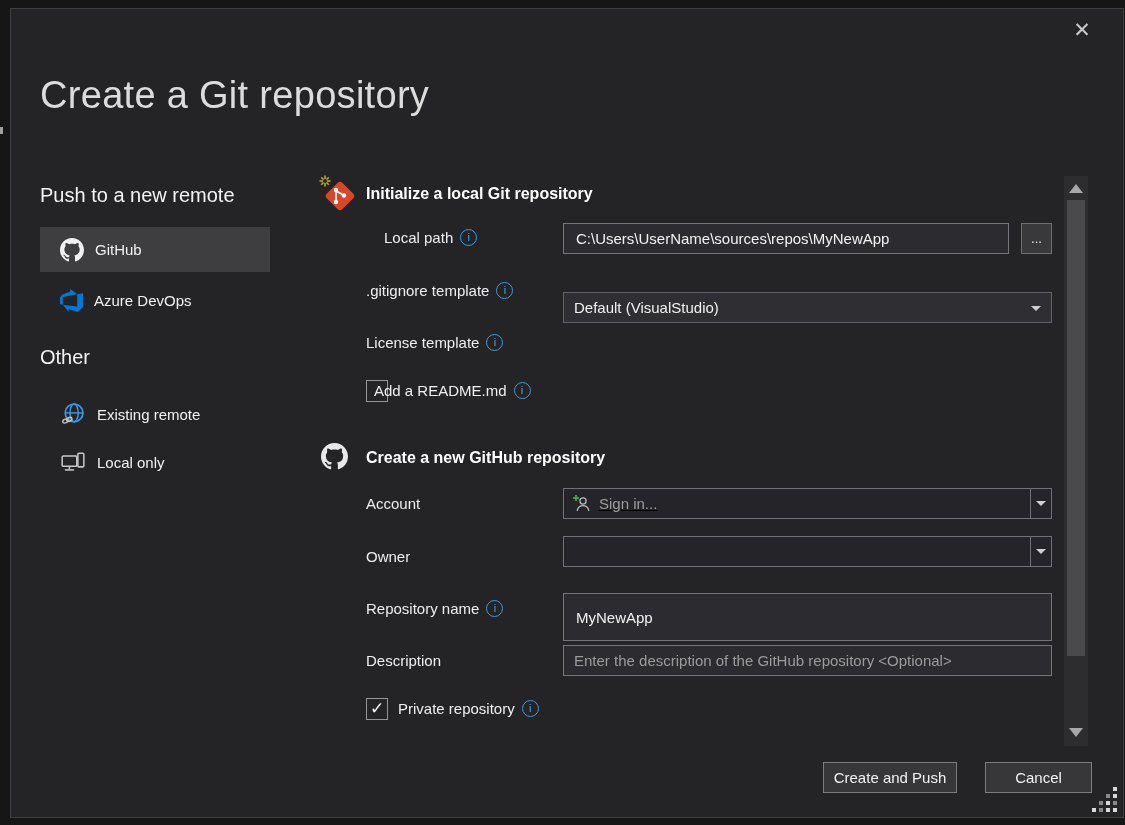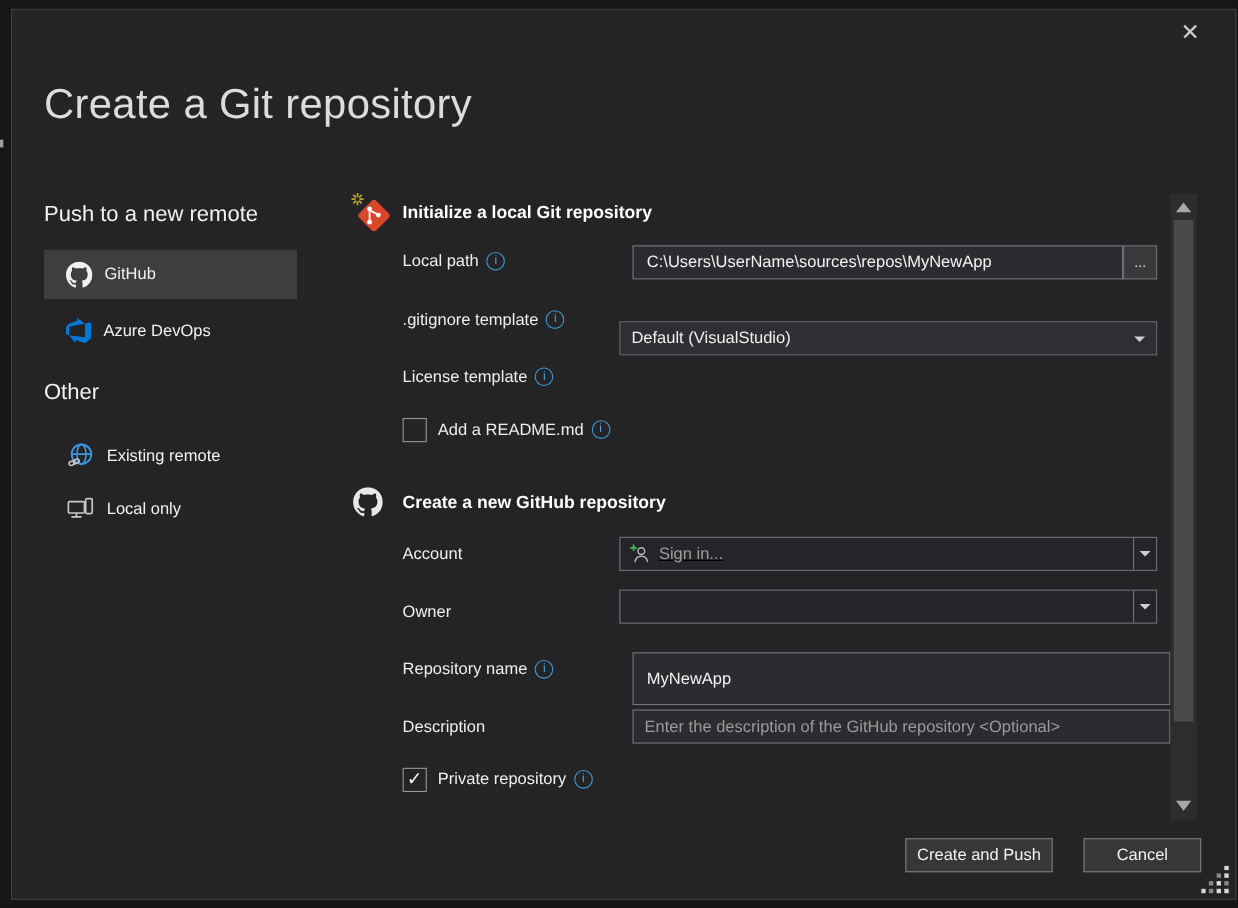--- a/index.html
+++ b/index.html
@@ -17,21 +17,21 @@
   .side-item{position:absolute;display:flex;align-items:center;gap:11px;padding-left:20px;color:#f1f1f1;font-size:15px;cursor:pointer;}
   .side-item.selected{background:#3e3e41;}
   .side-item svg{flex:0 0 auto;}
 
   
   .sec-head{position:absolute;color:#fff;font-size:16px;font-weight:bold;}
 
   .field-label{position:absolute;display:flex;align-items:center;gap:7px;color:#eeeeee;font-size:15px;}
   .info-icon{display:inline-block;width:17px;height:17px;border:1.5px solid #3f9ad6;border-radius:50%;color:#4aa3e0;font-size:11px;line-height:14px;text-align:center;font-style:normal;}
 
-  .ti{position:absolute;background:#2c2c30;border:1px solid #75757c;color:#f2f2f2;font-size:15px;padding:0 12px;outline:none;margin-left:12px;}
+  .ti{position:absolute;background:#2c2c30;border:1px solid #75757c;color:#f2f2f2;font-size:15px;padding:0 12px;outline:none;}
   .ti::placeholder{color:#9b9b9b;opacity:1;}
   .browse-btn{position:absolute;background:#39393c;border:1px solid #6f6f75;color:#e8e8e8;font-size:13px;cursor:pointer;padding:0;line-height:12px;}
 
   .dd{position:absolute;background:#2f2f33;border:1px solid #62626a;color:#f0f0f0;font-size:15px;display:flex;align-items:center;padding:0 10px;cursor:pointer;margin-top:16px;}
   .dd .caret{position:absolute;right:10px;top:50%;margin-top:-2px;width:0;height:0;border-left:5px solid transparent;border-right:5px solid transparent;border-top:5px solid #cfcfcf;}
 
   .combo{position:absolute;background:#252529;border:1px solid #71717a;display:flex;align-items:center;cursor:pointer;text-decoration:underline;}
   .combo .arrow-seg{position:absolute;right:0;top:0;bottom:0;width:21px;border-left:1px solid #71717a;display:flex;align-items:center;justify-content:center;}
   .combo .caret{width:0;height:0;border-left:5px solid transparent;border-right:5px solid transparent;border-top:5px solid #cfcfcf;}
   .combo .ghost{color:#9d9d9d;font-size:15px;margin-left:8px;}
@@ -113,21 +113,21 @@
     <g stroke="#bfa827" stroke-width="1.6">
       <line x1="7" y1="1.5" x2="7" y2="12.5"></line>
       <line x1="1.5" y1="7" x2="12.5" y2="7"></line>
       <line x1="3.2" y1="3.2" x2="10.8" y2="10.8"></line>
       <line x1="10.8" y1="3.2" x2="3.2" y2="10.8"></line>
     </g>
     <circle cx="7" cy="7" r="2" fill="#242426"></circle>
   </svg>
   <div class="sec-head" style="left:366px;top:185px;">Initialize a local Git repository</div>
 
-  <div class="field-label" style="left:366px;top:229px;">
+  <div class="field-label" style="left:384px;top:229px;">
     <span>Local path</span>
     <span class="info-icon">i</span>
   </div>
   <input class="ti" style="left: 563px; top: 223px; width: 446px; height: 31px;" readonly="" value="C:\Users\UserName\sources\repos\MyNewApp">
   <button class="browse-btn" style="left:1021px;top:223px;width:31px;height:31px;">...</button>
 
   <div class="field-label" style="left:366px;top:282px;">
     <span>.gitignore template</span>
     <span class="info-icon">i</span>
   </div>
@@ -135,21 +135,21 @@
     <span>Default (VisualStudio)</span>
     <span class="caret"></span>
   </div>
 
   <div class="field-label" style="left:366px;top:334px;">
     <span>License template</span>
     <span class="info-icon">i</span>
   </div>
 
   <div class="checkbox" style="left:366px;top:380px;"></div>
-  <div class="field-label" style="left:398px;top:382px;">
+  <div class="field-label" style="left:374px;top:382px;">
     <span>Add a README.md</span>
     <span class="info-icon">i</span>
   </div>
 
   <svg style="position:absolute;left:321px;top:443px;" width="27" height="27" viewBox="0 0 16 16">
       <path fill="#e8e8e8" d="M8 0C3.58 0 0 3.58 0 8c0 3.54 2.29 6.53 5.47 7.59.4.07.55-.17.55-.38 0-.19-.01-.82-.01-1.49-2.01.37-2.53-.49-2.69-.94-.09-.23-.48-.94-.82-1.13-.28-.15-.68-.52-.01-.53.63-.01 1.08.58 1.23.82.72 1.21 1.87.87 2.33.66.07-.52.28-.87.51-1.07-1.78-.2-3.64-.89-3.64-3.95 0-.87.31-1.59.82-2.15-.08-.2-.36-1.02.08-2.12 0 0 .67-.21 2.2.82.64-.18 1.32-.27 2-.27s1.36.09 2 .27c1.53-1.04 2.2-.82 2.2-.82.44 1.1.16 1.92.08 2.12.51.56.82 1.27.82 2.15 0 3.07-1.87 3.75-3.65 3.95.29.25.54.73.54 1.48 0 1.07-.01 1.93-.01 2.2 0 .21.15.46.55.38A8.01 8.01 0 0 0 16 8c0-4.42-3.58-8-8-8z"></path>
     </svg>
   <div class="sec-head" style="left:366px;top:449px;">Create a new GitHub repository</div>
 
   <div class="field-label" style="left:366px;top:495px;">

